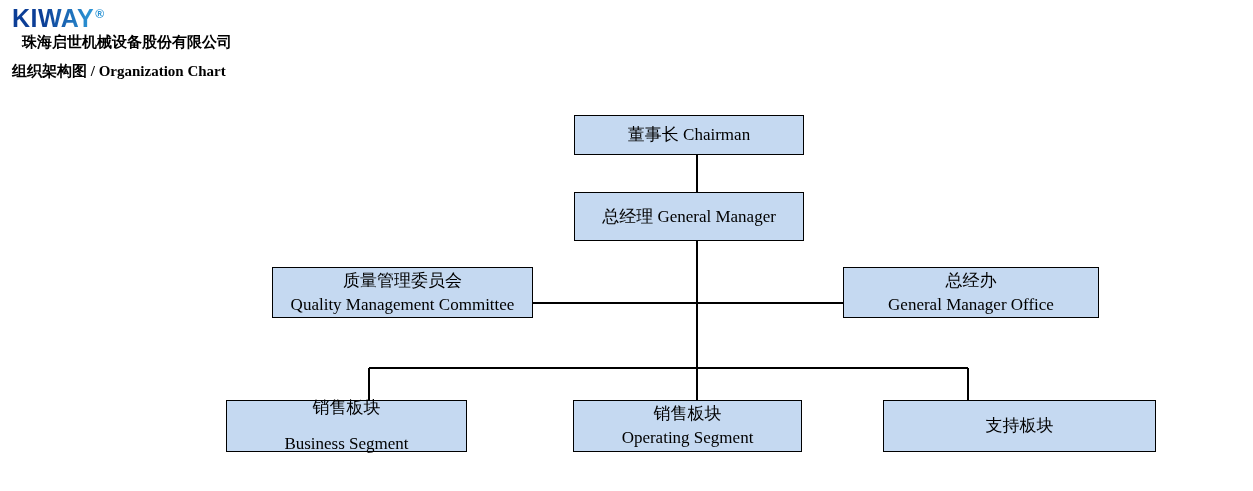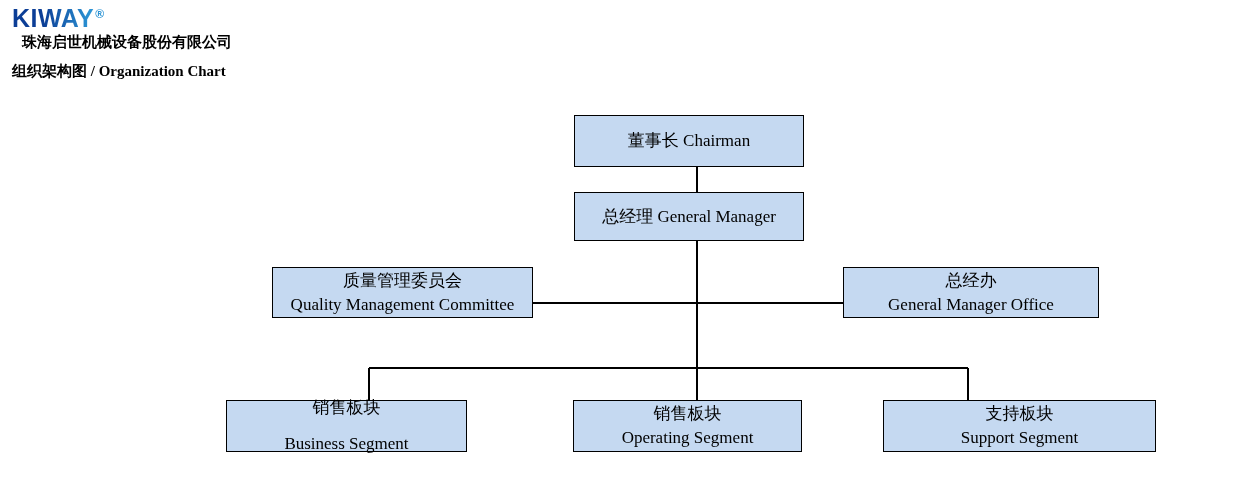--- a/index.html
+++ b/index.html
@@ -42,21 +42,21 @@
 
   
   .node {
     position:absolute; box-sizing:border-box;
     background:var(--node-fill,#c5d9f1);
     border:1.5px solid var(--node-border,#000000);
     display:flex; flex-direction:column; align-items:center; justify-content:center;
     font-size:17px; line-height:24px; color:#000; text-align:center;
     white-space:nowrap;
   }
-  .n-chairman  { left:574px; top:115px; width:230px; height:52px; }
+  .n-chairman  { left:574px; top:115px; width:230px; height:40px; }
   .n-gm        { left:574px; top:192px; width:230px; height:49px; }
   .n-qmc       { left:272px; top:267px; width:261px; height:51px; }
   .n-gmo       { left:843px; top:267px; width:256px; height:51px; }
   .n-business  { left:226px; top:400px; width:241px; height:52px;gap:12px; }
   .n-operating { left:573px; top:400px; width:229px; height:52px; }
   .n-support   { left:883px; top:400px; width:273px; height:52px; }
 </style>
 </head>
 <body>
 
@@ -106,16 +106,15 @@
     <div>Business Segment</div>
   </div>
 
   <div class="node n-operating">
     <div>销售板块</div>
     <div>Operating Segment</div>
   </div>
 
   <div class="node n-support">
     <div>支持板块</div>
-    <div>Support Segment</div>
   </div>
 
 </div>
 
 </body></html>

